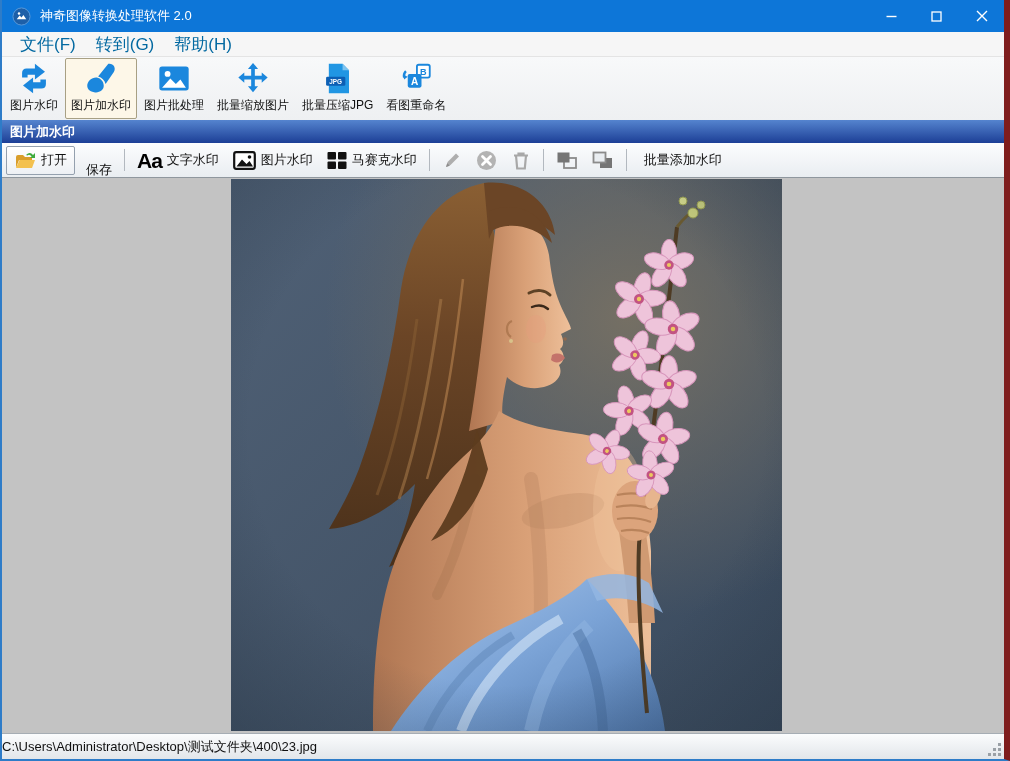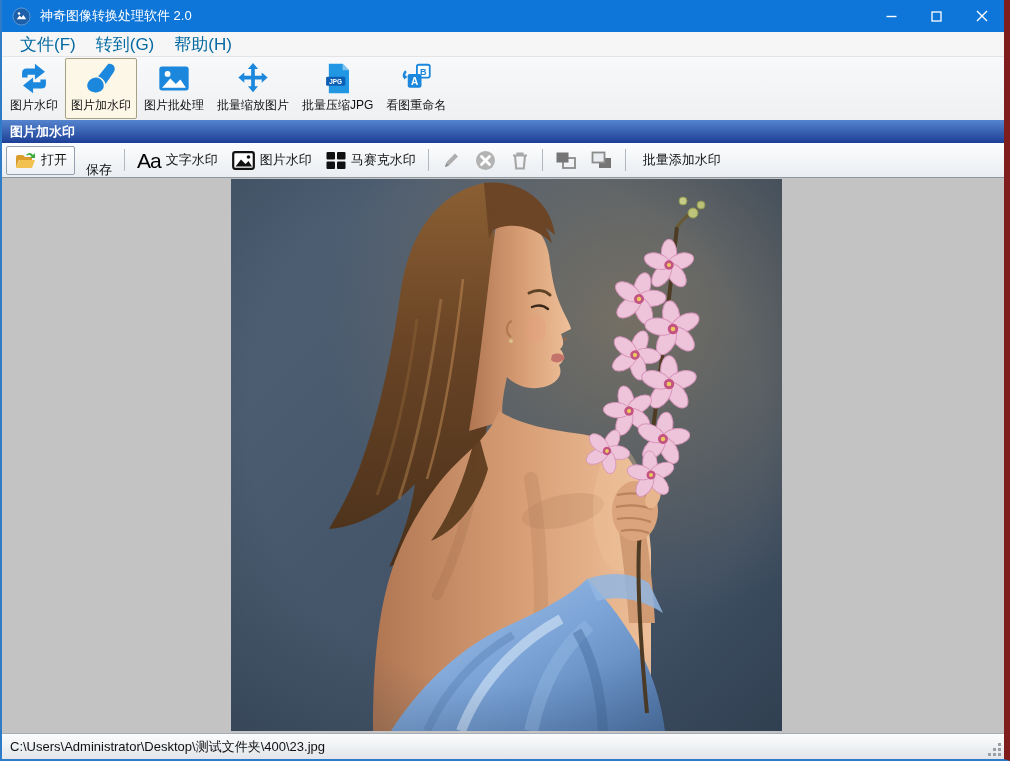--- a/index.html
+++ b/index.html
@@ -33,32 +33,32 @@
   .section-header { height:23px; background:linear-gradient(#5584cf,#1c3f96); color:#fff;
     font-size:13px; font-weight:bold; display:flex; align-items:center; padding-left:8px; flex:0 0 auto; }
 
   
   .wm-toolbar { height:35px; background:linear-gradient(#fcfdfe,#e9edf1); display:flex; align-items:center;
     padding-left:4px; border-bottom:1px solid #8f979e; flex:0 0 auto; }
   .wm-btn { display:flex; align-items:center; gap:5px; padding:10px 7px; height:29px; border-radius:2px; }
   .wm-btn .lbl { font-size:13px; color:#111; white-space:nowrap; }
   .btn-raised { border:1px solid #94a0ae; background:linear-gradient(#ffffff,#edf0f4); }
   .wm-sep { width:1px; height:22px; background:#b2b8bf; margin:0 5px; }
-  .aa-glyph { font-size:21px; font-weight:normal; color:#000; letter-spacing:-1px; line-height:1; }
+  .aa-glyph { font-size:21px; font-weight:bold; color:#000; letter-spacing:-1px; line-height:1; }
   .batch-label { font-size:13px; color:#111; margin-left:12px; white-space:nowrap; }
   .icon16 { display:block; }
 
   
   .workarea { flex:1 1 auto; background:#c3c3c3; position:relative; overflow:hidden; }
   .photo { position:absolute; left:229px; top:1px; width:551px; height:552px; }
   .photo svg { width:100%; height:100%; display:block; }
 
   
   .statusbar { height:26px; background:linear-gradient(#fbfcfd,#e2e6ea); border-top:1px solid #a6adb4;
-    display:flex; align-items:center; padding-left:8px; position:relative; flex:0 0 auto; }
+    display:flex; align-items:center; padding-left:0; position:relative; flex:0 0 auto; }
   .status-path { font-size:13px; color:#111; white-space:nowrap; }
   .grip { position:absolute; right:2px; bottom:2px; }
 </style>
 </head>
 <body>
 
 <div class="window">
 
   <div class="titlebar">
     <svg class="app-icon" viewBox="0 0 20 20">

